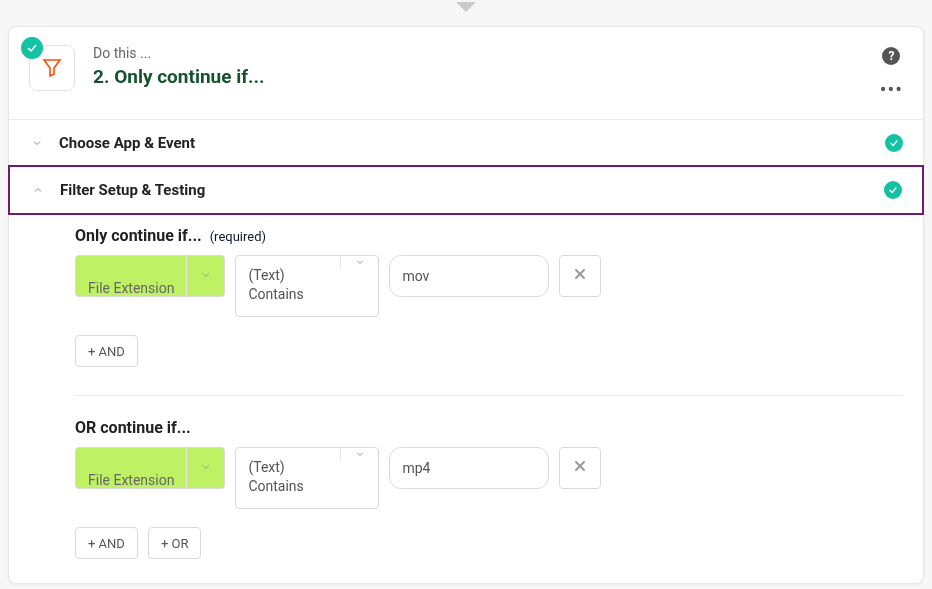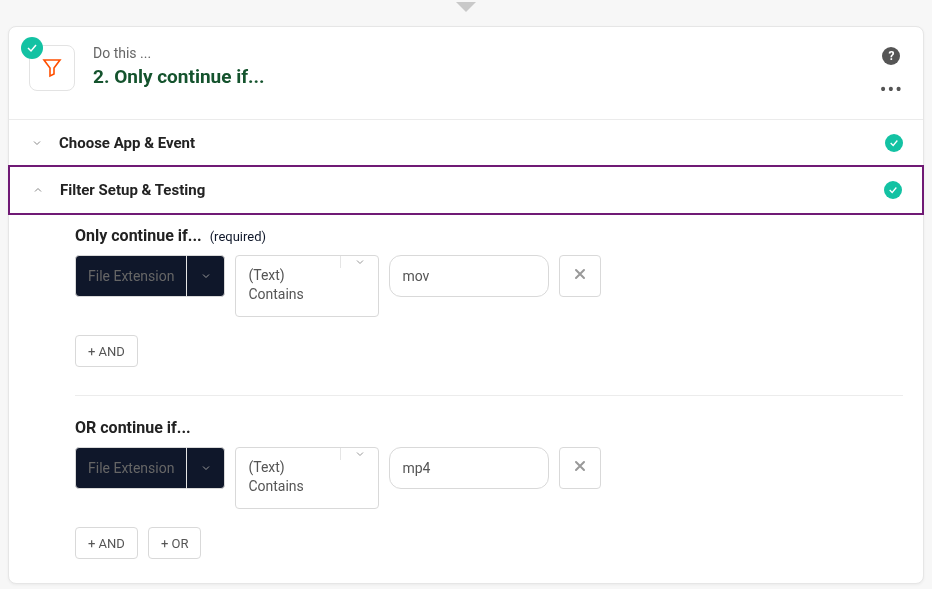--- a/index.html
+++ b/index.html
@@ -115,22 +115,22 @@
     color:#0f172a; font-weight:400; font-size:13px; margin-left:4px;
   }
 
   .cond-row {
     display:flex; align-items:flex-start; gap:10px; margin-bottom:18px;
   }
   .select-box {
     height:42px;
     border:1px solid #d9d9d9;
     border-radius:4px;
-    display:flex; align-items:center;
-    background:#0f172a;
+    display:flex; align-items:flex-end;
+    background:#bef264;
     cursor:pointer;
   }
   .select-field .val {
     padding:0 12px; font-size:14px; color:#666;
     min-width:100px;
   }
   .caret {
     width:38px; height:42px;
     display:flex; align-items:center; justify-content:center;
     border-left:1px solid #e5e5e5;

